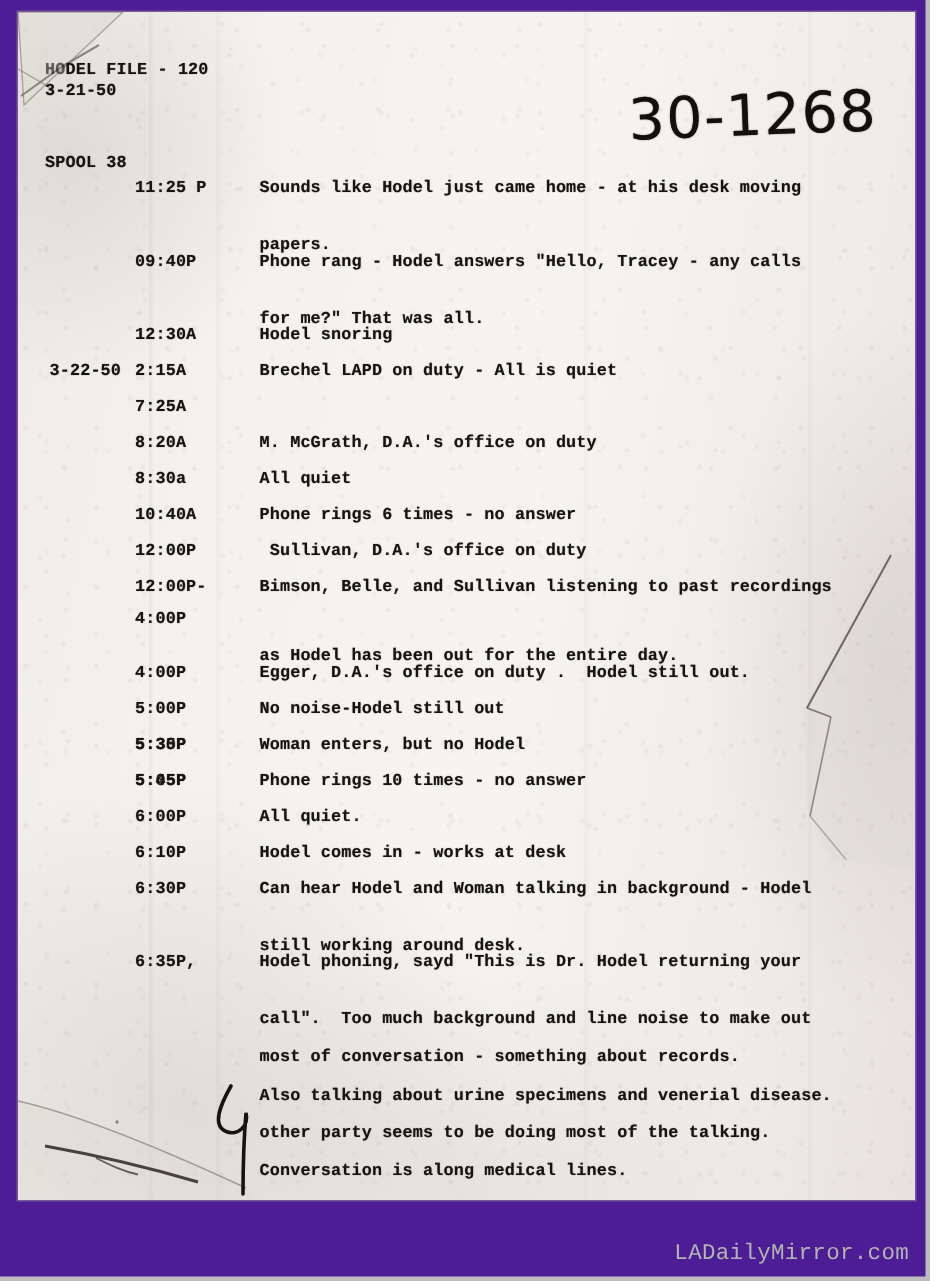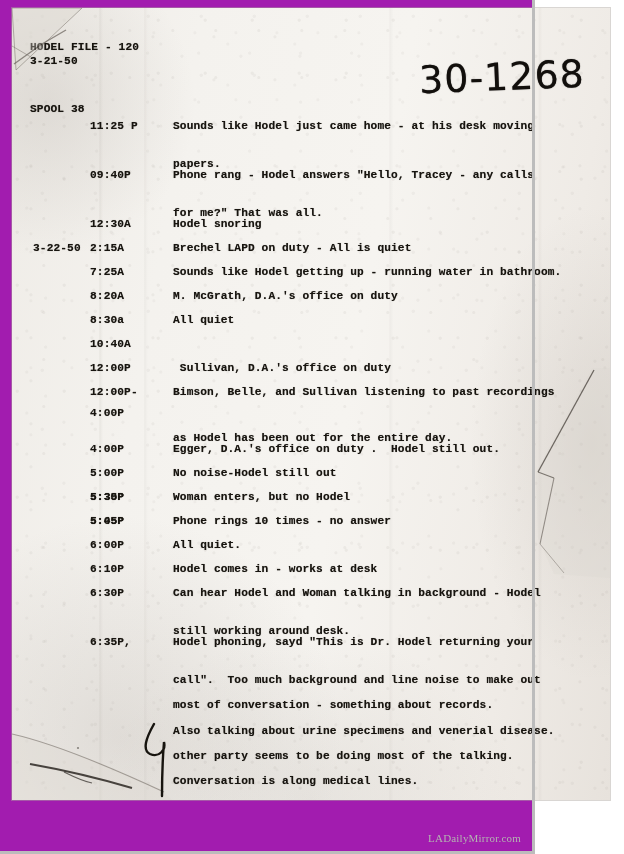--- a/index.html
+++ b/index.html
@@ -10,23 +10,23 @@
   body {
     width: 624px;
     height: 854px;
     overflow: hidden;
     font-family: "Liberation Mono", "DejaVu Sans Mono", monospace;
   }
 
   
   #scan-frame {
     position: relative;
-    width: 535px;
+    width: 620px;
     height: 854px;
-    background: #a21caf;
+    background: #4c1d95;
     box-sizing: border-box;
   }
   #scan-frame::after {
     
     content: "";
     position: absolute;
     inset: 0;
     border-right: 3px solid #bcbcbc;
     border-bottom: 3px solid #bcbcbc;
     pointer-events: none;
@@ -201,22 +201,22 @@
     left: 120px;
     top: 712px;
     pointer-events: none;
   }
 
   
   #watermark {
     position: absolute;
     right: 14px;
     bottom: 10px;
-    font-family: Liberation Serif, serif;
-    font-size: 11px;
+    font-family: Liberation Mono, monospace;
+    font-size: 15px;
     font-weight: 400;
     color: #b3b3b1;
     letter-spacing: .2px;
   }
 </style>
 </head>
 <body>
 
 <div id="scan-frame">
 
@@ -290,41 +290,41 @@
             <div class="row">
               <span class="col-date">3-22-50</span>
               <span class="col-time">2:15A</span>
               <span class="col-text">Brechel LAPD on duty - All is quiet</span>
             </div>
           </div>
           <div class="entry">
             <div class="row">
               <span class="col-date"></span>
               <span class="col-time">7:25A</span>
-              <span class="col-text">Sounds like Hodel getting up - running water in bathroom.</span>
             </div>
           </div>
           <div class="entry">
             <div class="row">
               <span class="col-date"></span>
               <span class="col-time">8:20A</span>
               <span class="col-text">M. McGrath, D.A.'s office on duty</span>
             </div>
           </div>
           <div class="entry">
             <div class="row">
               <span class="col-date"></span>
               <span class="col-time">8:30a</span>
               <span class="col-text">All quiet</span>
             </div>
           </div>
           <div class="entry">
             <div class="row">
               <span class="col-date"></span>
               <span class="col-time">10:40A</span>
+              <span class="col-text">Phone rings 6 times - no answer</span>
             </div>
           </div>
           <div class="entry">
             <div class="row">
               <span class="col-date"></span>
               <span class="col-time">12:00P</span>
               <span class="col-text"> Sullivan, D.A.'s office on duty</span>
             </div>
           </div>
           <div class="entry">

